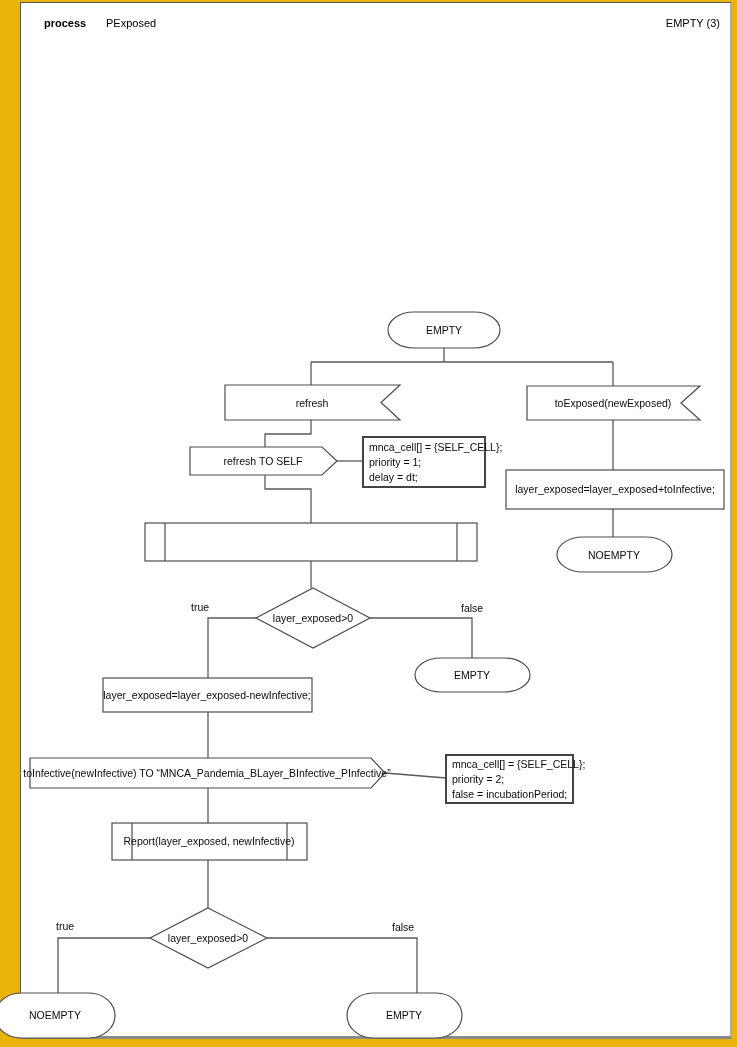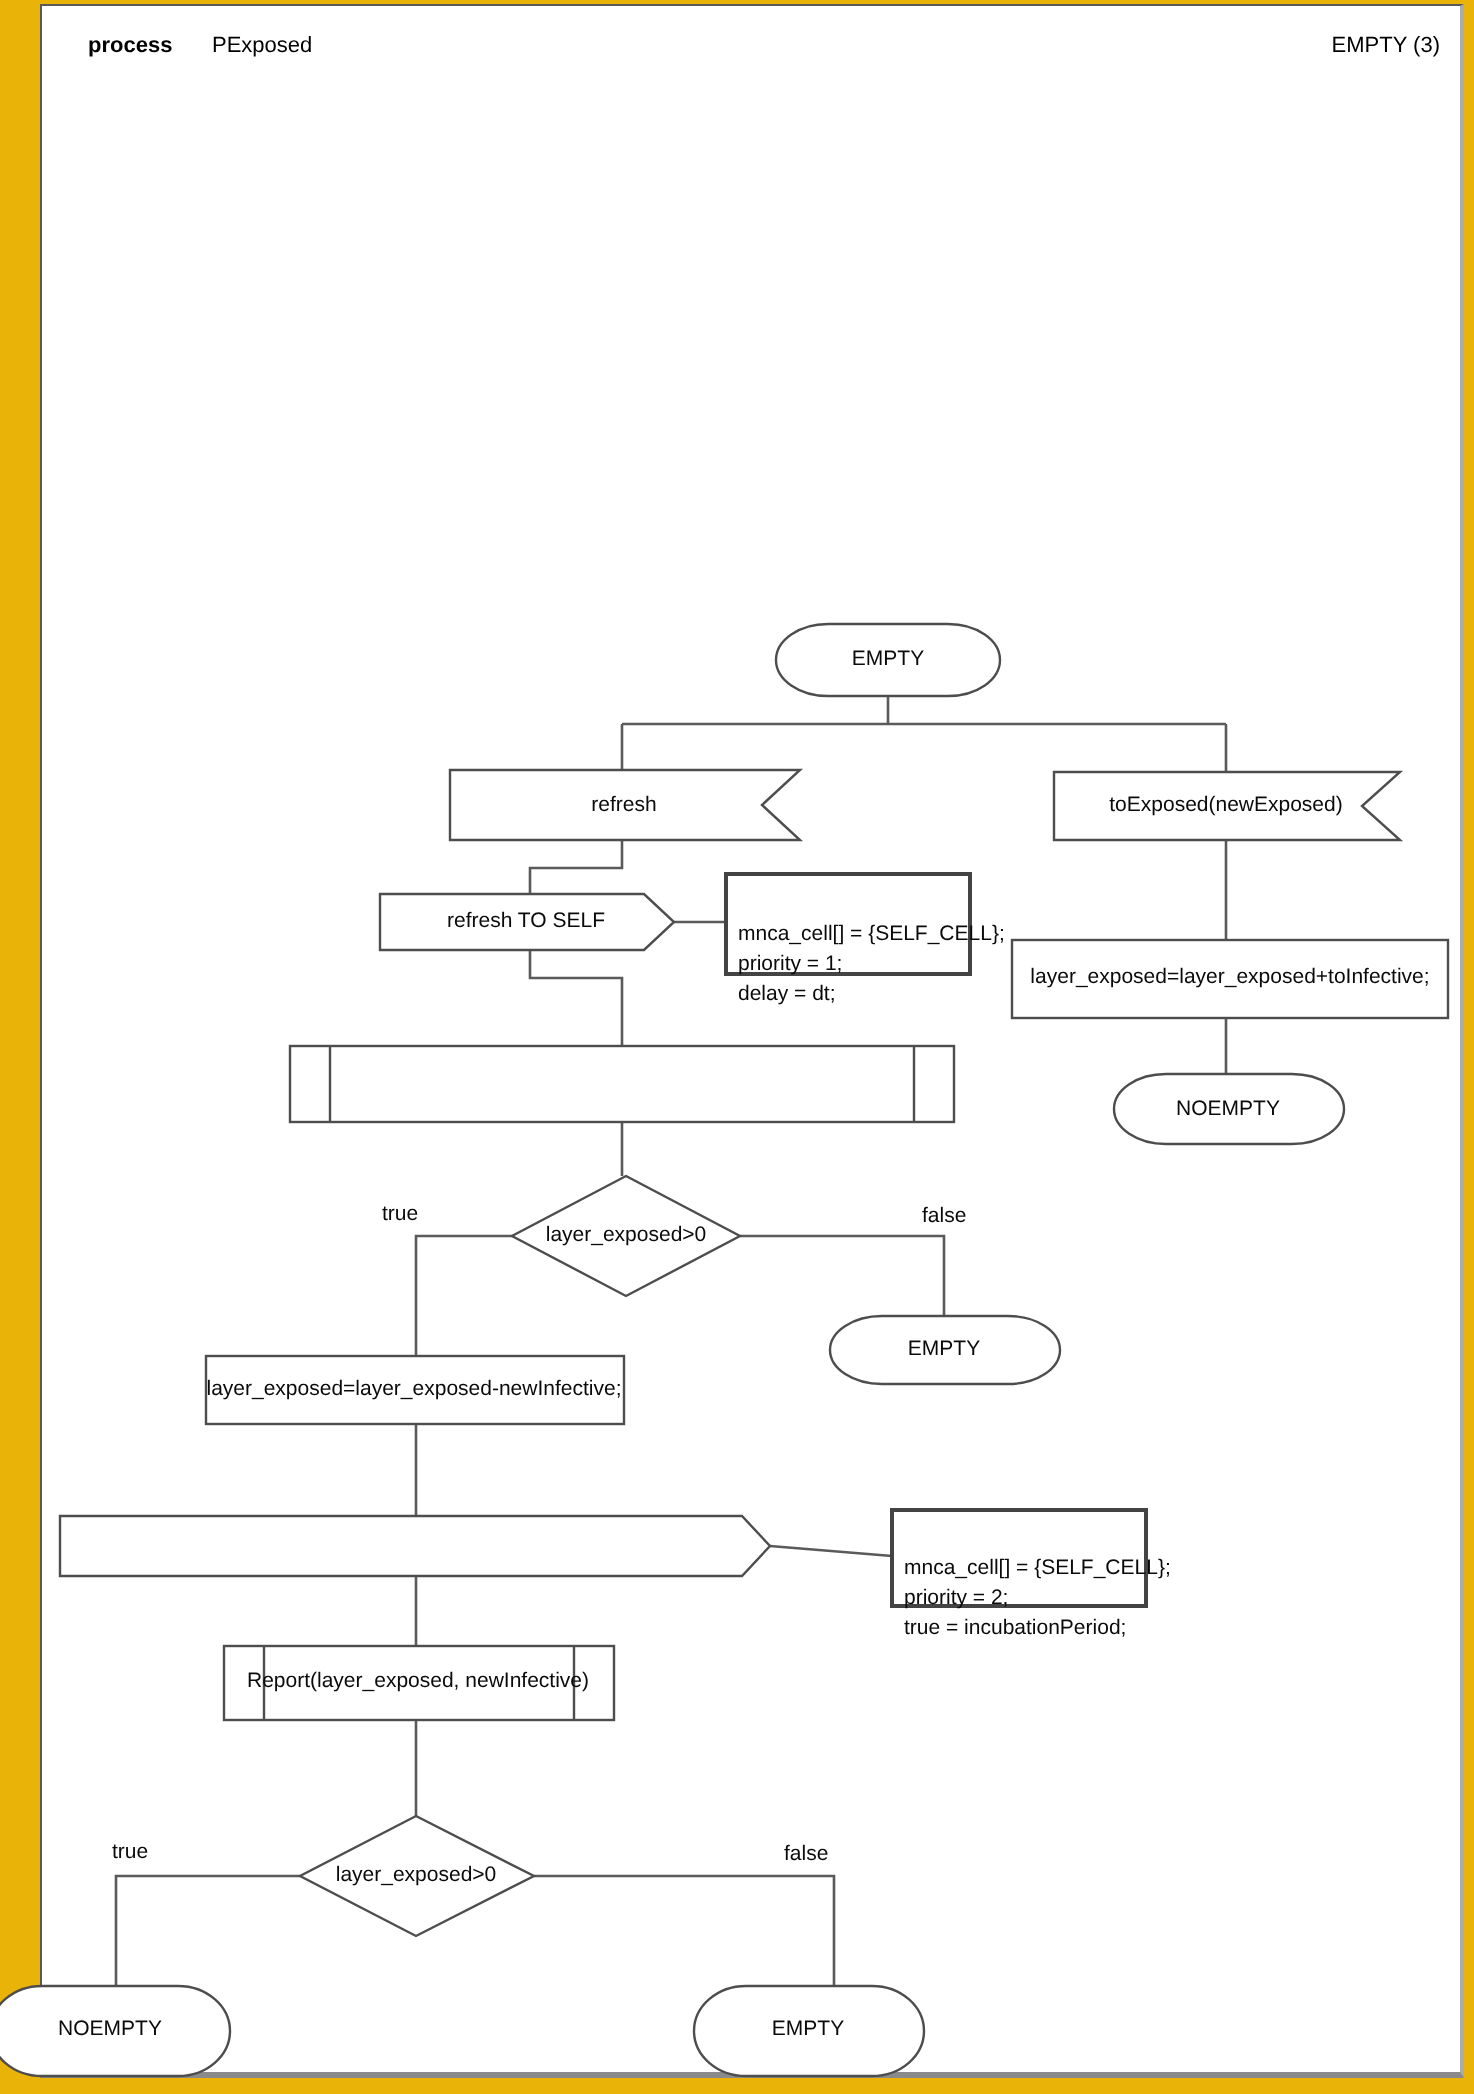--- a/index.html
+++ b/index.html
@@ -23,21 +23,21 @@
   .bars{fill:none;stroke:#4d4d4d;stroke-width:1.2;}
   .flow{fill:none;stroke:#5a5a5a;stroke-width:1.3;}
   .lbl{
     position:absolute;font-size:10.5px;line-height:13px;white-space:nowrap;
     transform:translate(-50%,-50%);text-align:right;color:#0a0a0a;
   }
   .branch-lbl{
     position:absolute;font-size:10.5px;line-height:13px;white-space:nowrap;color:#0a0a0a;text-align:right;
   }
   .note{
-    position:absolute;font-size:10.5px;line-height:15px;white-space:nowrap;color:#0a0a0a;margin-top:20px;
+    position:absolute;font-size:10.5px;line-height:15px;white-space:nowrap;color:#0a0a0a;
   }
 </style>
 </head>
 <body>
 
 <div id="stage">
 
   <div id="frame"></div>
 
   <span class="hdr" id="hdr-kind">process</span>
@@ -93,24 +93,25 @@
 
   <div class="lbl" style="left:615px;top:489px">layer_exposed=layer_exposed+toInfective;</div>
   <div class="lbl" style="left:614px;top:555px">NOEMPTY</div>
 
   <div class="lbl" style="left:313px;top:618px">layer_exposed&gt;0</div>
   <div class="branch-lbl" style="left:191px;top:601px">true</div>
   <div class="branch-lbl" style="left:461px;top:602px">false</div>
 
   <div class="lbl" style="left:472px;top:675px">EMPTY</div>
   <div class="lbl" style="left:207px;top:695px">layer_exposed=layer_exposed-newInfective;</div>
+  <div class="lbl" style="left:207px;top:773px">toInfective(newInfective) TO “MNCA_Pandemia_BLayer_BInfective_PInfective”</div>
 
   <div class="note" style="left:452px;top:757px">mnca_cell[] = {SELF_CELL};</div>
   <div class="note" style="left:452px;top:772px">priority = 2;</div>
-  <div class="note" style="left:452px;top:787px">true = incubationPeriod;</div>
+  <div class="note" style="left:452px;top:787px">false = incubationPeriod;</div>
 
   <div class="lbl" style="left:209px;top:841px">Report(layer_exposed, newInfective)</div>
 
   <div class="lbl" style="left:208px;top:938px">layer_exposed&gt;0</div>
   <div class="branch-lbl" style="left:56px;top:920px">true</div>
   <div class="branch-lbl" style="left:392px;top:921px">false</div>
 
   <div class="lbl" style="left:55px;top:1015px">NOEMPTY</div>
   <div class="lbl" style="left:404px;top:1015px">EMPTY</div>
 

